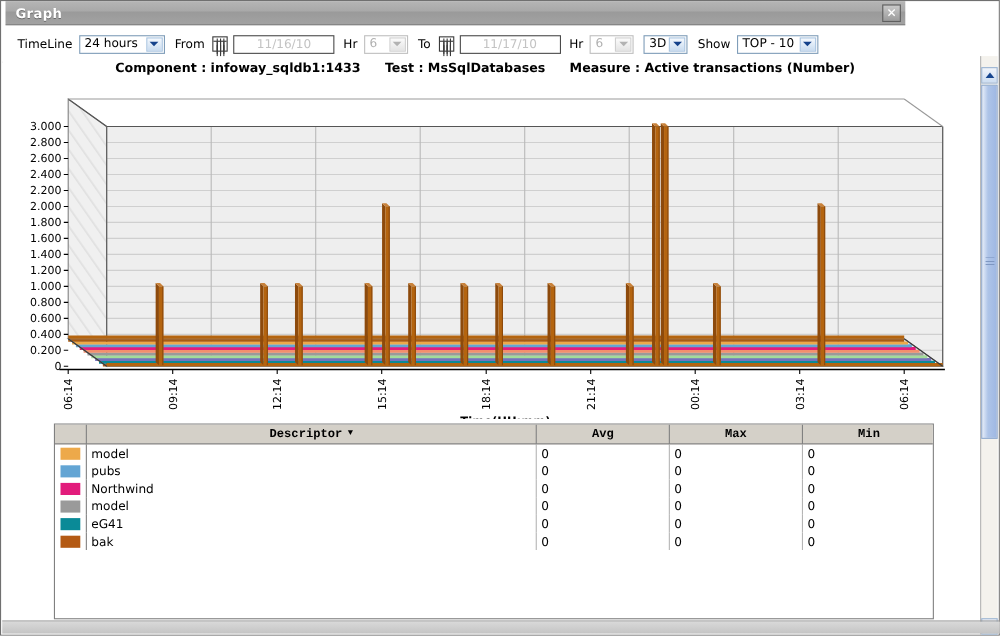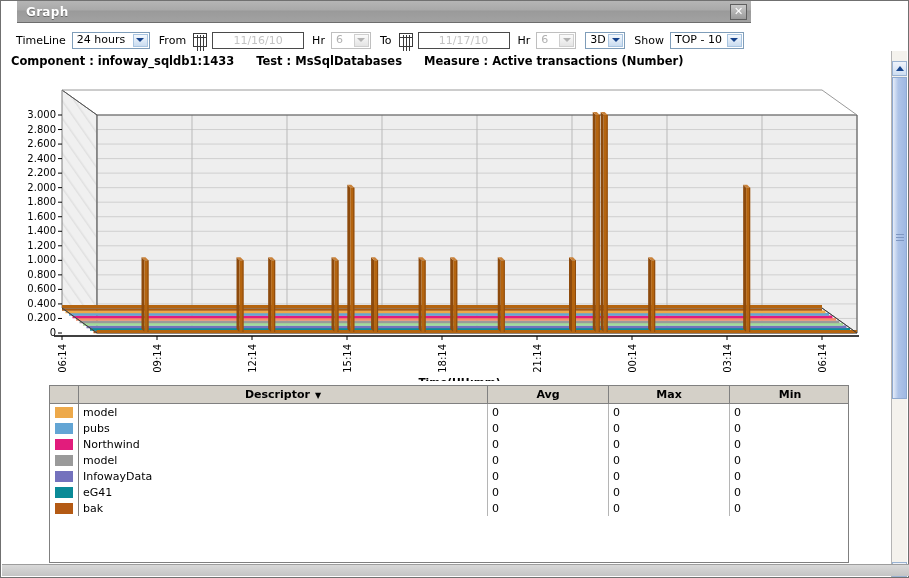--- a/index.html
+++ b/index.html
@@ -8,21 +8,21 @@
     font-family:"DejaVu Sans","Liberation Sans",sans-serif;
     font-size:11px;
     background:#ffffff;
   }
   .window{
     position:relative;width:909px;height:578px;box-sizing:border-box;
     border:1px solid #707070;background:#ffffff;
   }
   
   .titlebar{
-    position:absolute;left:16px;top:0;width:734px;height:22px;
+    position:absolute;left:4px;top:0;width:818px;height:22px;
     background:linear-gradient(to bottom,#b5b5b5 0%,#a9a9a9 42%,#9a9a9a 48%,#a2a2a2 100%);
     border-bottom:1px solid #6d6d6d;
     box-sizing:border-box;
   }
   .titlebar .title{
     position:absolute;left:9px;top:4px;color:#ffffff;font-size:12px;font-weight:bold;
     letter-spacing:.3px;
     text-shadow:0 1px 0 rgba(0,0,0,.35);
   }
   .closebtn{
@@ -72,37 +72,37 @@
     width:92px;height:17px;border:1px solid #4a4a4a;background:#ffffff;box-sizing:border-box;
     font-family:"DejaVu Sans","Liberation Sans",sans-serif;font-size:11px;color:#c3c3c3;
     text-align:center;padding:0;margin-right:8px;
   }
   
   .chartarea{
     position:absolute;left:1px;top:50px;width:878px;height:330px;background:#ffffff;
     overflow:hidden;
   }
   .charttitle{
-    position:absolute;top:3px;left:0;width:878px;
+    position:absolute;top:3px;left:0;width:878px;text-align:center;
     font-size:11.5px;font-weight:bold;color:#000;white-space:nowrap;
   }
   .charttitle span{margin:0 9px;}
   svg.plot{position:absolute;left:0;top:0;}
   .ylab{font-size:10px;fill:#000;font-family:"DejaVu Sans","Liberation Sans",sans-serif;}
   .xlab{font-size:10px;fill:#000;font-family:"DejaVu Sans","Liberation Sans",sans-serif;}
   .axtitle{font-size:10.5px;font-weight:bold;fill:#000;font-family:"DejaVu Sans","Liberation Sans",sans-serif;}
   
   .tablewrap{
     position:absolute;left:48px;top:384px;width:800px;height:178px;
     border:1px solid #808080;box-sizing:border-box;background:#ffffff;overflow:hidden;
   }
   table.dt{border-collapse:collapse;width:798px;table-layout:fixed;}
   table.dt th{
     background:#d4d0c8;border-right:1px solid #808080;border-bottom:1px solid #808080;
-    font-size:11px;font-weight:bold;color:#000;height:17px;padding:0;text-align:center;
+    font-size:11px;font-weight:bold;color:#000;height:17px;padding:0;text-align:center;font-family:Liberation Mono, monospace;
   }
   table.dt th.swatchcol{width:28px;}
   table.dt th.desc{width:408px;}
   table.dt th.num{width:120px;margin-top:32px;}
   table.dt td{
     border-right:1px solid #b5b5b5;height:16px;padding:0 0 0 4px;font-size:11px;color:#000;
     white-space:nowrap;overflow:hidden;
   }
   table.dt td.sw{padding:0;text-align:center;border-right:1px solid #808080;}
   table.dt td.sw i{display:inline-block;width:18px;height:11px;vertical-align:middle;border:0;}
@@ -427,27 +427,20 @@
             <td>0</td>
           </tr>
           <tr>
             <td class="sw"><i style="background:#9a9a9a"></i></td>
             <td>model</td>
             <td>0</td>
             <td>0</td>
             <td>0</td>
           </tr>
           <tr>
-            <td class="sw"><i style="background:#7472bd"></i></td>
-            <td>InfowayData</td>
-            <td>0</td>
-            <td>0</td>
-            <td>0</td>
-          </tr>
-          <tr>
             <td class="sw"><i style="background:#0a8a97"></i></td>
             <td>eG41</td>
             <td>0</td>
             <td>0</td>
             <td>0</td>
           </tr>
           <tr>
             <td class="sw"><i style="background:#b45a14"></i></td>
             <td>bak</td>
             <td>0</td>

